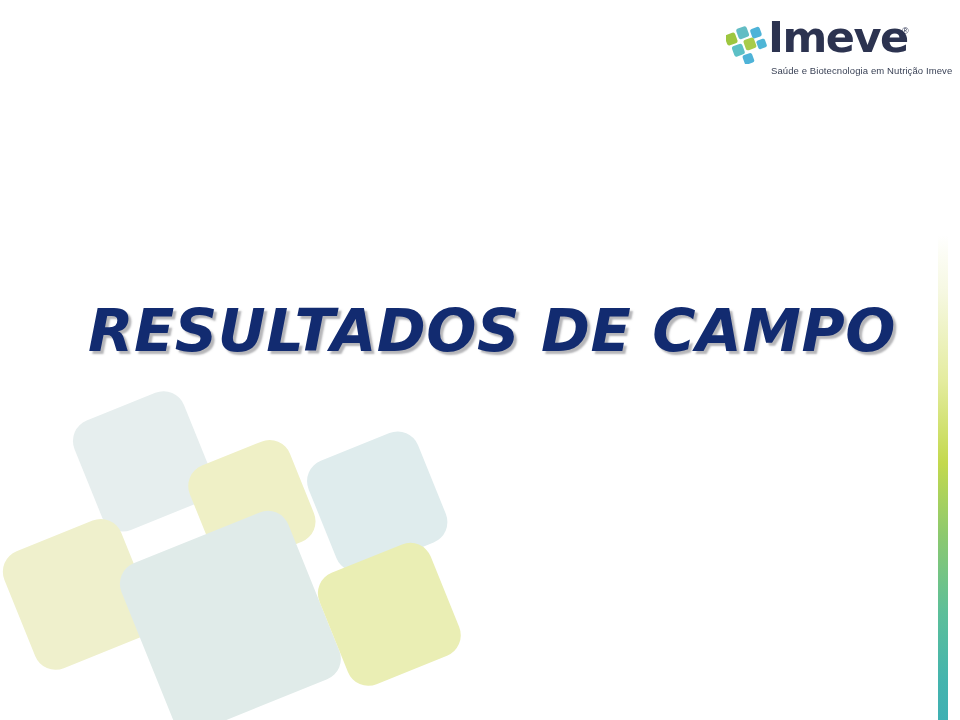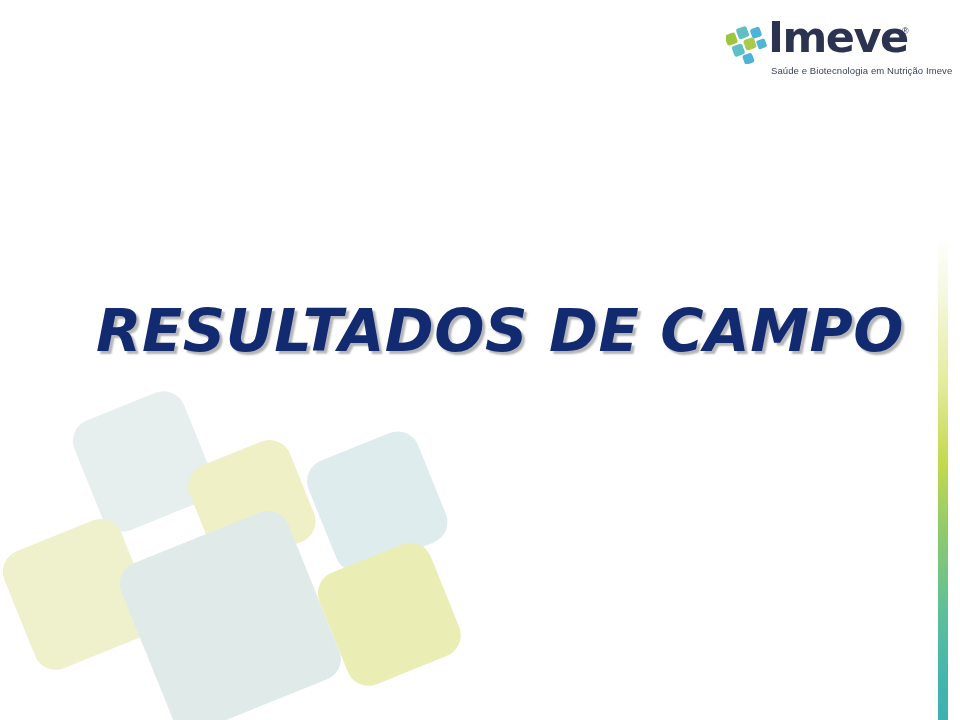--- a/index.html
+++ b/index.html
@@ -102,21 +102,20 @@
     width: 800px;
     font-size: 59px;
     font-weight: bold;
     font-style: italic;
     color: #122b70;
     letter-spacing: 0.5px;
     line-height: 1.05;
     white-space: nowrap;
     text-shadow: 3px 3px 2px rgba(120,120,125,0.55);
     font-family: "DejaVu Sans", sans-serif;
-    margin-left: 8px;
   }
 </style>
 </head>
 <body>
 
 <div id="slide">
 
   <div id="deco-cluster" style="transform: rotate(-22deg); transform-origin: 180px 170px;">
       <div class="deco-square" style="left: 120px; top: 15px; width: 118px; height: 118px; background: rgb(230, 238, 238);"></div>
       <div class="deco-square" style="left: 6px; top: 110px; width: 126px; height: 126px; background: rgb(239, 240, 204);"></div>

